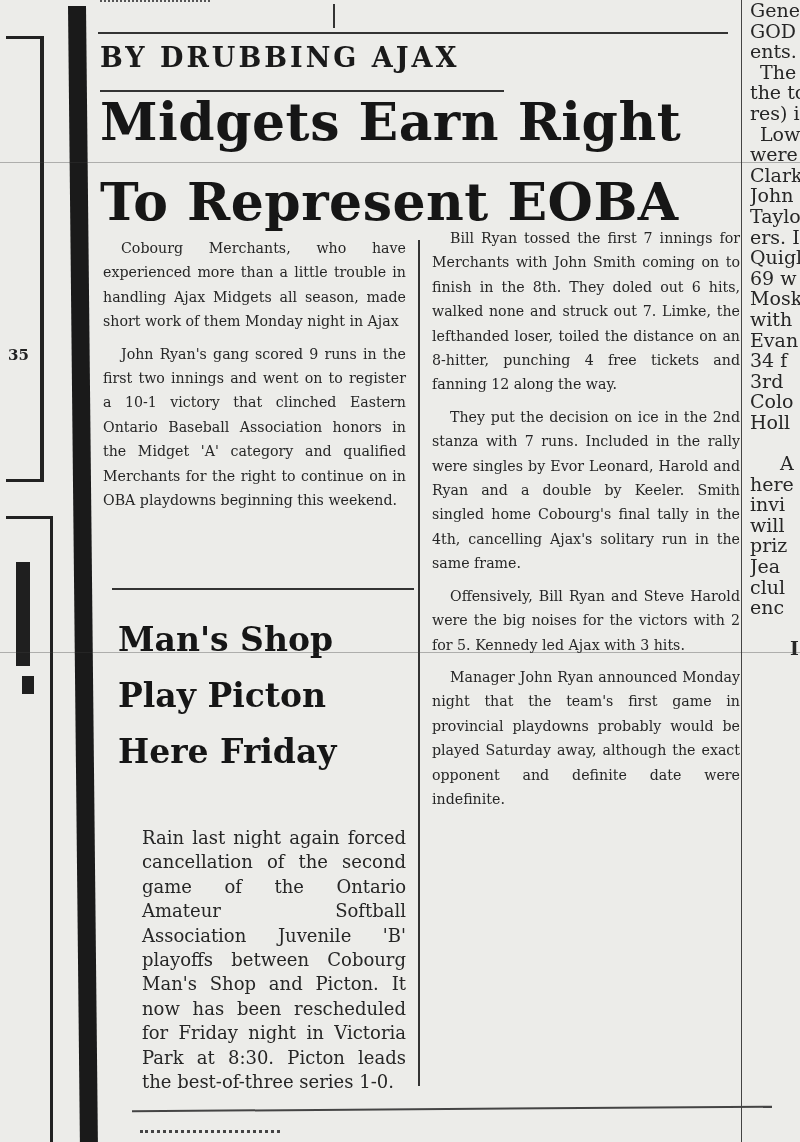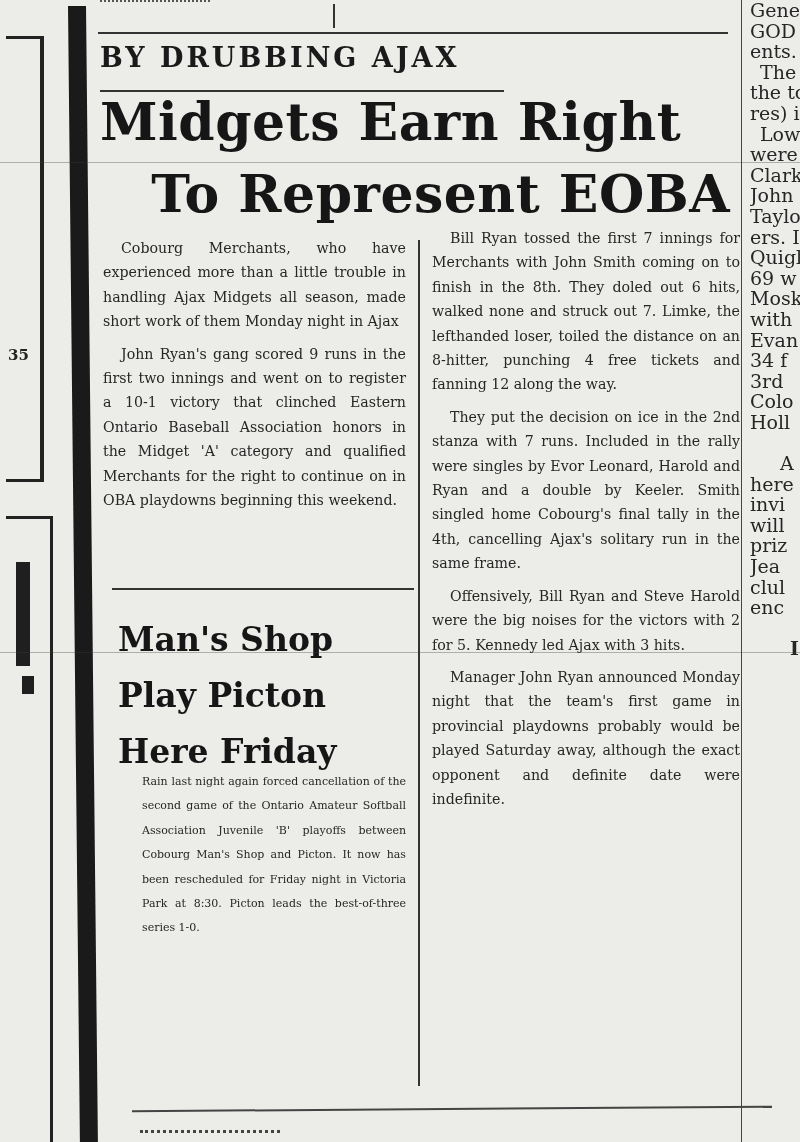--- a/index.html
+++ b/index.html
@@ -27,36 +27,36 @@
   .top-tick { position: absolute; left: 333px; top: 4px; width: 2px; height: 24px; background:#333; }
   .top-frag { position: absolute; left: 100px; top: 0px; width: 110px; height: 6px;
     border-top: 2px dotted #555; }
 
   .kicker { position: absolute; left: 100px; top: 42px; width: 420px;
     font: bold 27px "DejaVu Serif", serif; letter-spacing: 3px; color:#1a1a1a; }
   .kicker-rule { position: absolute; left: 100px; top: 90px; width: 404px; height: 2px; background:#333; }
   .headline { position: absolute; left: 100px; top: 92px; width: 630px;
     font: bold 52px/60px "DejaVu Serif", serif; color:#161616; letter-spacing: 0.5px; }
   .headline div { white-space: nowrap; }
-  .hl-line2 { margin-top: 12px; text-align: right; }
+  .hl-line2 { margin-top: 20px; }
 
   .col { position: absolute; font-size: 14.2px; line-height: 24.4px; text-align: justify; color:#262626; }
   .col p { margin: 0 0 8px 0; text-indent: 18px; }
   .col-left { left: 103px; top: 236px; width: 303px; }
   .col-mid { left: 432px; top: 226px; width: 308px; }
   .vrule { position: absolute; background:#333; width: 2px; }
   .vr-mid { left: 418px; top: 240px; height: 846px; }
   .vr-right { left: 741px; top: 0px; height: 1142px; width: 1px; background:#444; }
 
   .sep-rule { position: absolute; left: 112px; top: 588px; width: 302px; height: 2px; background:#333; }
 
   .headline2 { position: absolute; left: 118px; top: 612px; width: 300px;
     font: bold 33px/56px "DejaVu Serif", serif; color:#161616; }
   .headline2 div { white-space: nowrap; }
-  .col-left2 { left: 142px; top: 770px; width: 264px; font-size: 11px; line-height: 24.4px; }
+  .col-left2 { left: 142px; top: 826px; width: 264px; font-size: 18px; line-height: 24.4px; }
   .col-left2 p { text-indent: 0; }
 
   .bottom-rule { position: absolute; left: 132px; top: 1108px; width: 640px; height: 2px; background:#444;
     transform: rotate(-0.4deg); }
   .bottom-frag { position: absolute; left: 140px; top: 1130px; width: 140px; height: 6px; border-top: 3px dotted #444; }
 
   .right-col { position: absolute; left: 750px; top: 0; width: 50px; overflow: hidden;
     font-size: 19px; line-height: 20.6px; color:#262626; white-space: nowrap; }
   .right-col div { height: 20.6px; }
   .scan-line { position: absolute; left: 0; width: 800px; height: 1px; background: rgba(60,60,60,0.35); }

